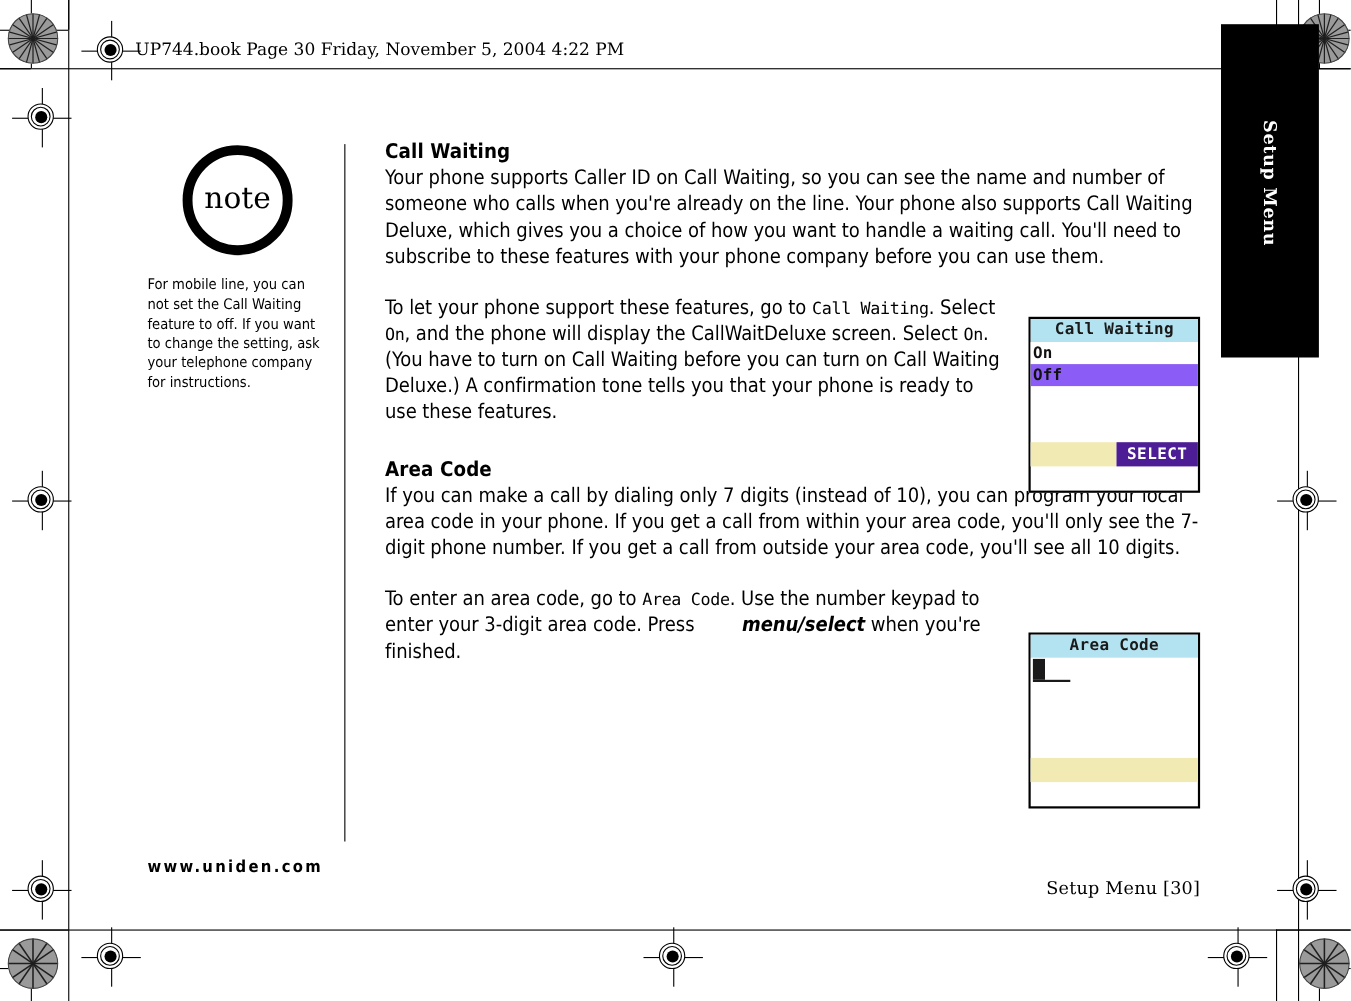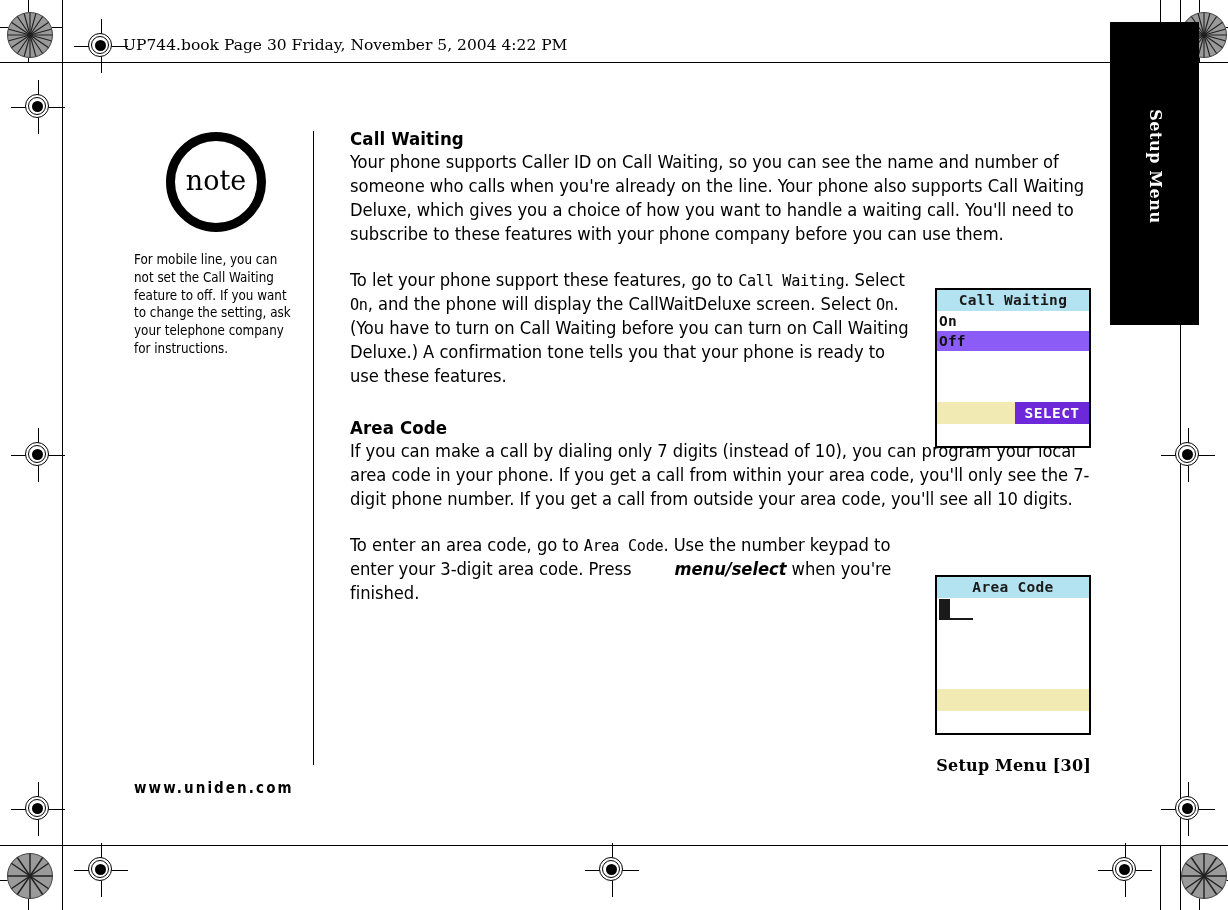--- a/index.html
+++ b/index.html
@@ -272,23 +272,23 @@
     top: 779px;
     font-family: "DejaVu Sans Condensed", "DejaVu Sans", sans-serif;
     font-stretch: condensed;
     font-weight: bold;
     font-size: 15px;
     letter-spacing: 2.1px;
   }
   #footer-pagemark {
     position: absolute;
     right: 137px;
-    top: 756px;
+    top: 798px;
     font-family: "DejaVu Serif", serif;
-    font-weight: bold;
+    font-weight: normal;
     font-size: 16px;
     letter-spacing: 0.2px;
     white-space: nowrap;
   }
 </style>
 </head>
 <body>
 
 <div class="cropline h" style="left:0px; top:27px; width:62px;"></div>
 <div class="cropline v" style="left:62px; top:0px; height:27px;"></div>
@@ -526,21 +526,21 @@
 
 </div>
 
 <div class="lcd" style="left:935px; top:288px;">
   <div class="lcd-title" style="background:#b3e2f0;">Call Waiting</div>
   <div class="lcd-body">
     <div class="lcd-row" style="background:#ffffff;">On</div>
     <div class="lcd-row" style="background:#8b5cf6;">Off</div>
     <div class="lcd-bottom">
       <div class="lcd-softkey-blank" style="background:#f2eab3;"></div>
-      <div class="lcd-softkey" style="background:#6d28d9; color:#ffffff;">SELECT</div>
+      <div class="lcd-softkey" style="background:#4c1d95; color:#ffffff;">SELECT</div>
     </div>
   </div>
 </div>
 
 <div class="lcd" style="left:935px; top:575px;">
   <div class="lcd-title" style="background:#b3e2f0;">Area Code</div>
   <div class="lcd-body">
     <div class="lcd-cursor"></div>
     <div class="lcd-cursor-underline"></div>
     <div class="lcd-bottom">

